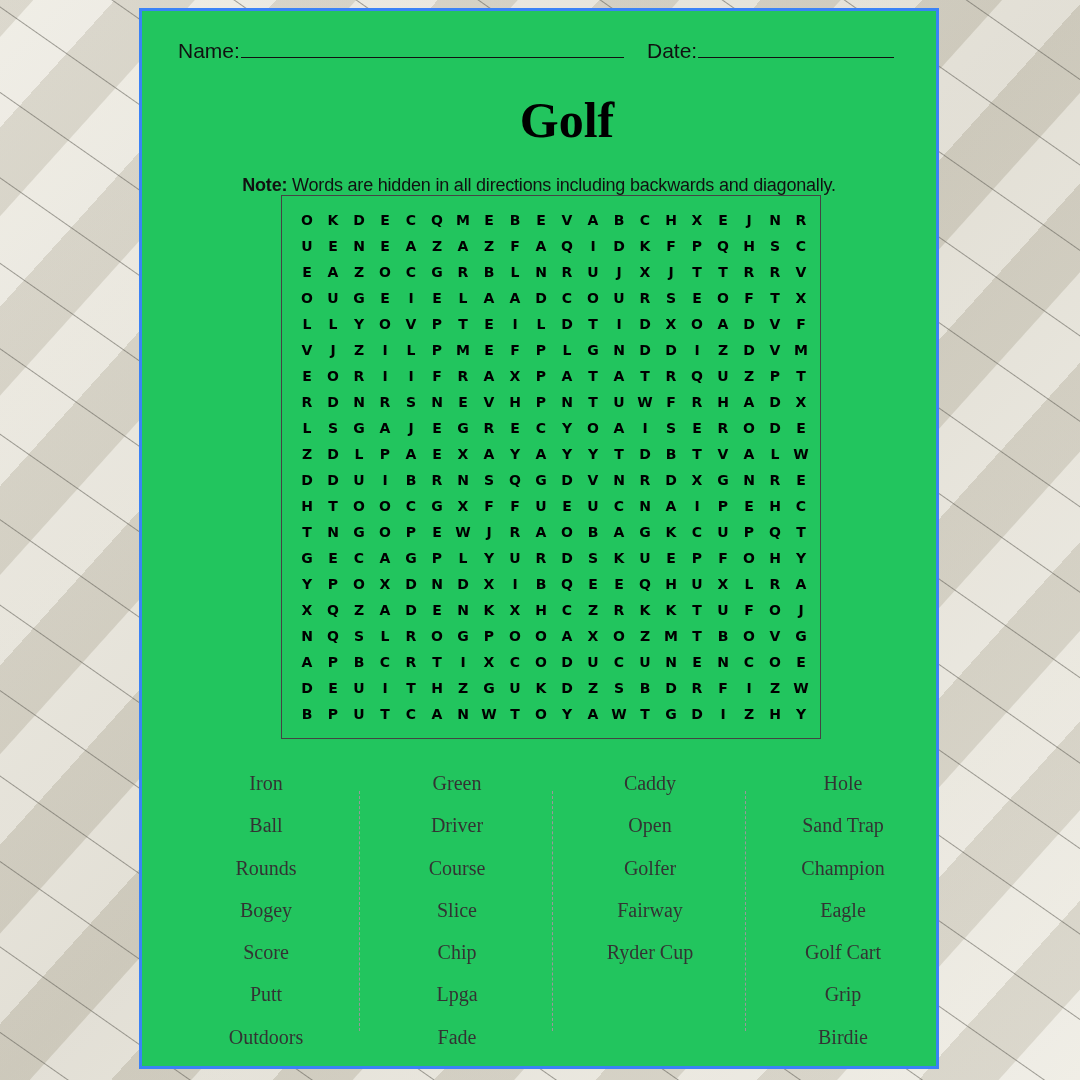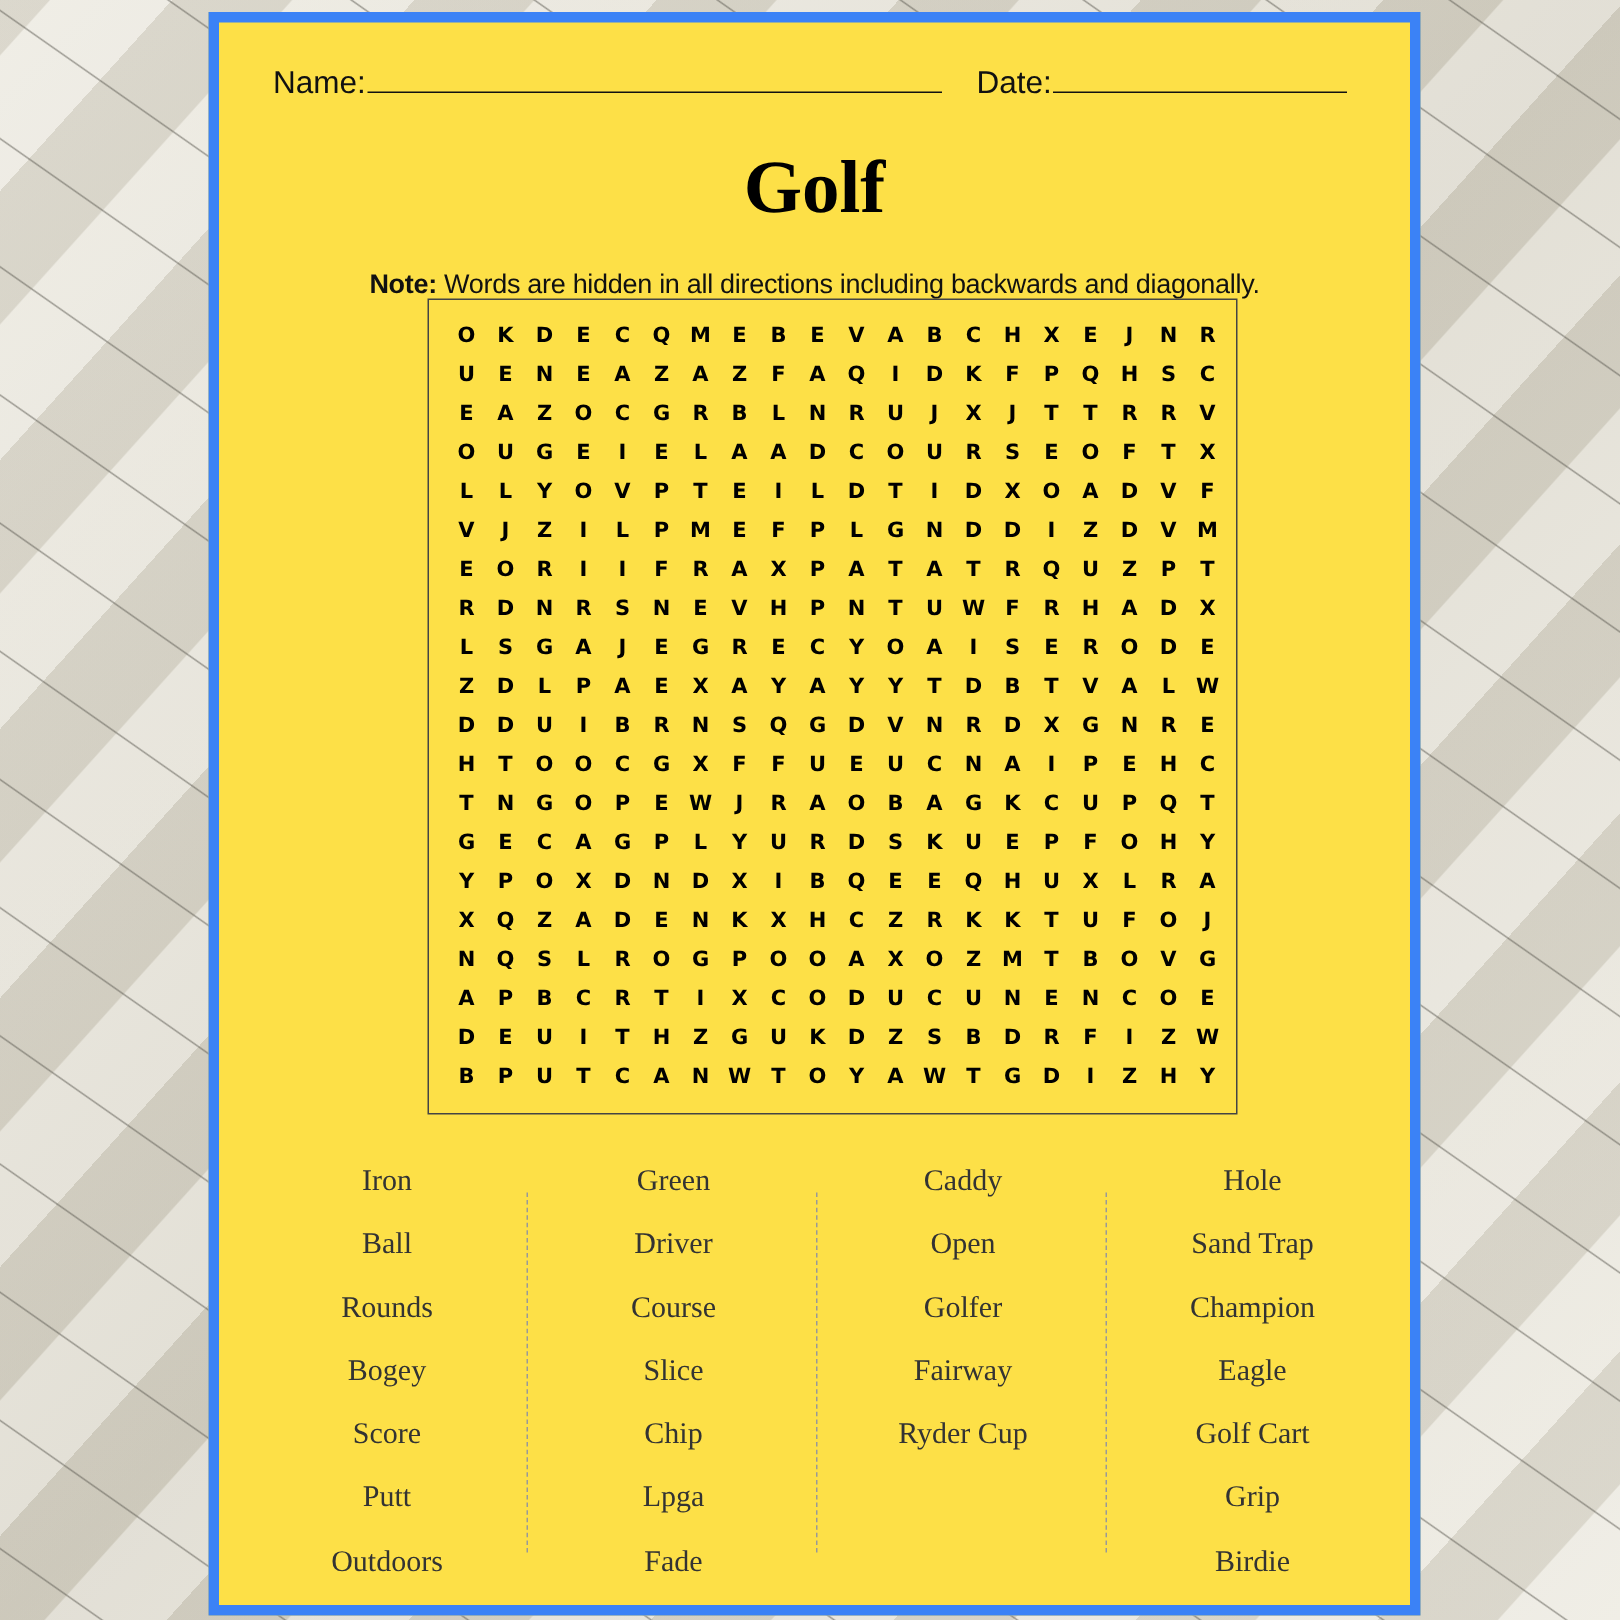--- a/index.html
+++ b/index.html
@@ -7,56 +7,56 @@
       width: 1080px; height: 1080px; position: relative; overflow: hidden;
       background-color: #e4e1d6;
       background-image:
         repeating-linear-gradient(35deg, rgba(0,0,0,0) 0px, rgba(0,0,0,0) 38px, rgba(90,88,80,0.55) 39px, rgba(0,0,0,0) 40px, rgba(0,0,0,0) 70px),
         repeating-linear-gradient(-48deg, rgba(255,255,255,0.25) 0px, rgba(255,255,255,0.25) 60px, rgba(150,145,130,0.18) 61px, rgba(150,145,130,0.18) 120px),
         linear-gradient(135deg, #ebe8de 0%, #d9d5c8 50%, #ebe8de 100%);
       font-family: "DejaVu Sans", sans-serif;
     }
     .page {
       position: absolute; left: 139px; top: 8px; width: 794px; height: 1055px;
-      background: #fde047; border: 7px solid #3b82f6;
+      background: #22c55e; border: 3px solid #3b82f6;
     }
     .hdr-field {
       position: absolute; top: 26px; font-family: "Liberation Sans", sans-serif;
       font-size: 21px; color: #111; white-space: nowrap;
     }
     .hdr-field .line {
       display: inline-block; border-bottom: 1.5px solid #111; height: 20px; vertical-align: baseline; margin-left: 1px;
     }
     .name-field { left: 36px; }
     .name-field .line { width: 383px; }
     .date-field { left: 505px; }
     .date-field .line { width: 196px; }
     .title {
       position: absolute; top: 80px; left: 0; width: 100%; text-align: center;
-      font-family: "Liberation Serif", serif; font-weight: bold; font-size: 50px; color: #000;
+      font-family: "Liberation Serif", serif; font-weight: bold; font-size: 50px; color: #000; padding-left: 28px;
     }
     .note {
       position: absolute; top: 164px; left: 0; width: 100%; text-align: center;
       font-family: "Liberation Sans", sans-serif; font-size: 18px; color: #111; letter-spacing: -0.2px;
     }
     .note b { font-weight: bold; }
     .grid-box {
       position: absolute; left: 139px; top: 184px; width: 540px; height: 544px;
       border: 1.5px solid #444; box-sizing: border-box;
     }
     .grid {
       position: absolute; left: 12px; top: 11px;
       display: grid; grid-template-columns: repeat(20, 26px); grid-auto-rows: 26px;
     }
     .cell {
       font-family: "DejaVu Sans", sans-serif; font-weight: bold; font-size: 14px;
       color: #000; text-align: center; line-height: 26px;
     }
     .words {
-      position: absolute; top: 758px; left: 0; width: 100%; height: 280px; padding-left: 28px;
+      position: absolute; top: 758px; left: 12px; width: 100%; height: 280px; padding-left: 28px;
     }
     .wcol {
       position: absolute; top: 0; width: 190px; text-align: center;
     }
     .word {
       font-family: "Liberation Serif", serif; font-size: 20px; color: #333;
       height: 42.3px; line-height: 28px;
     }
     .divider {
       position: absolute; top: 22px; height: 240px; width: 0;

